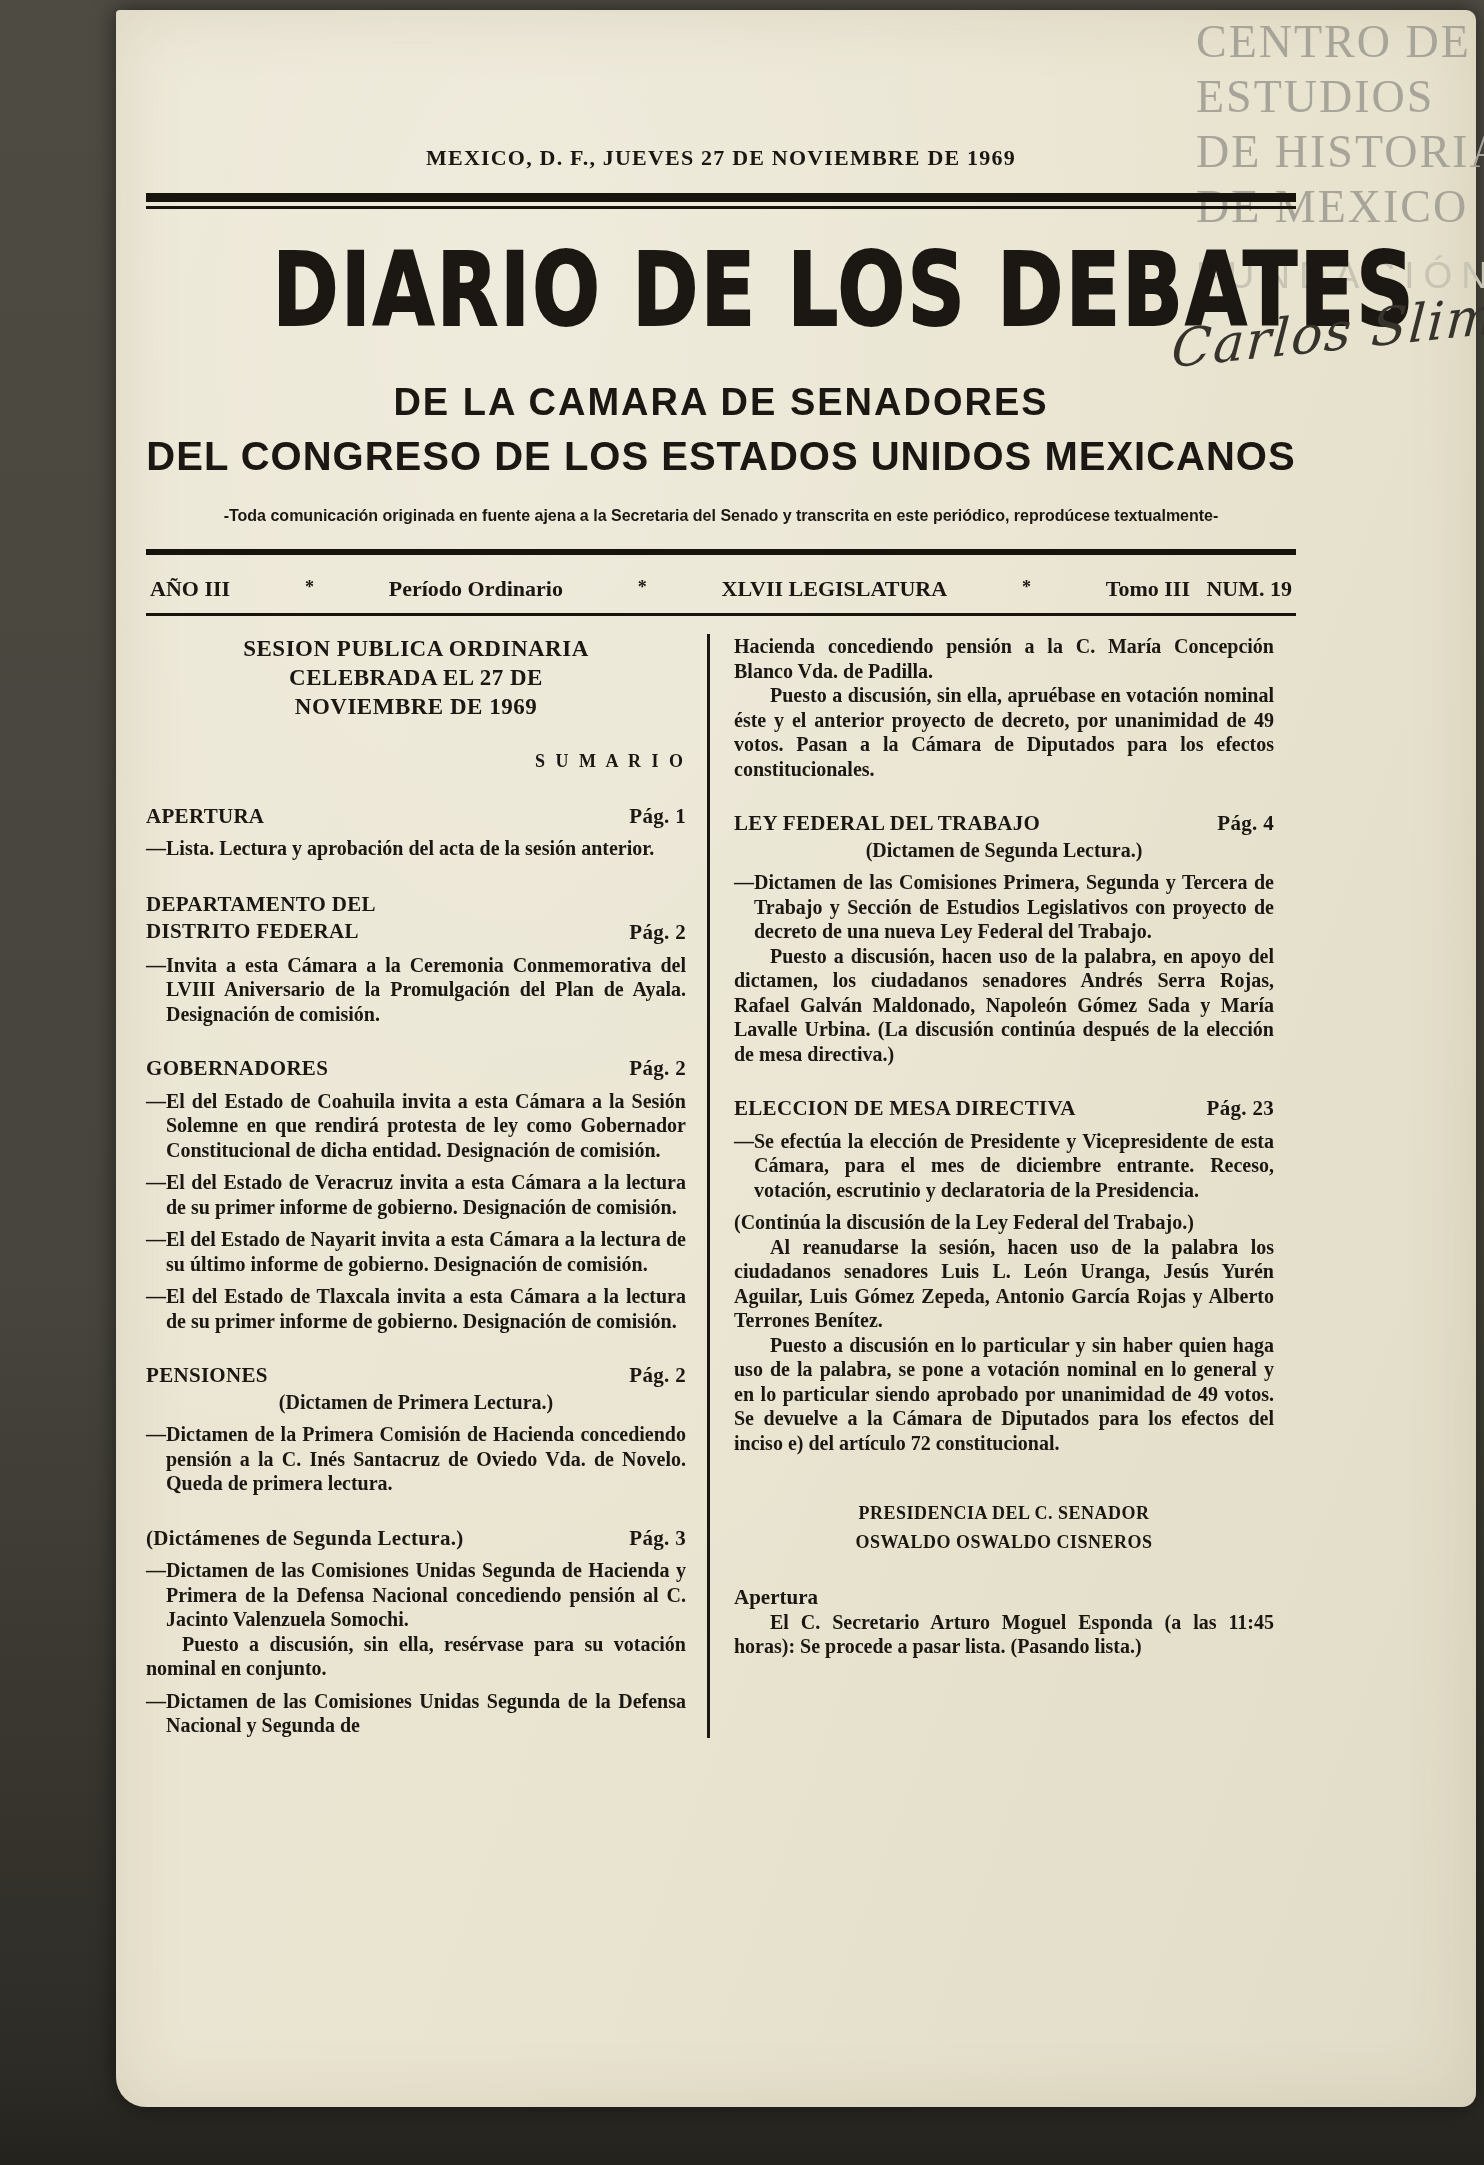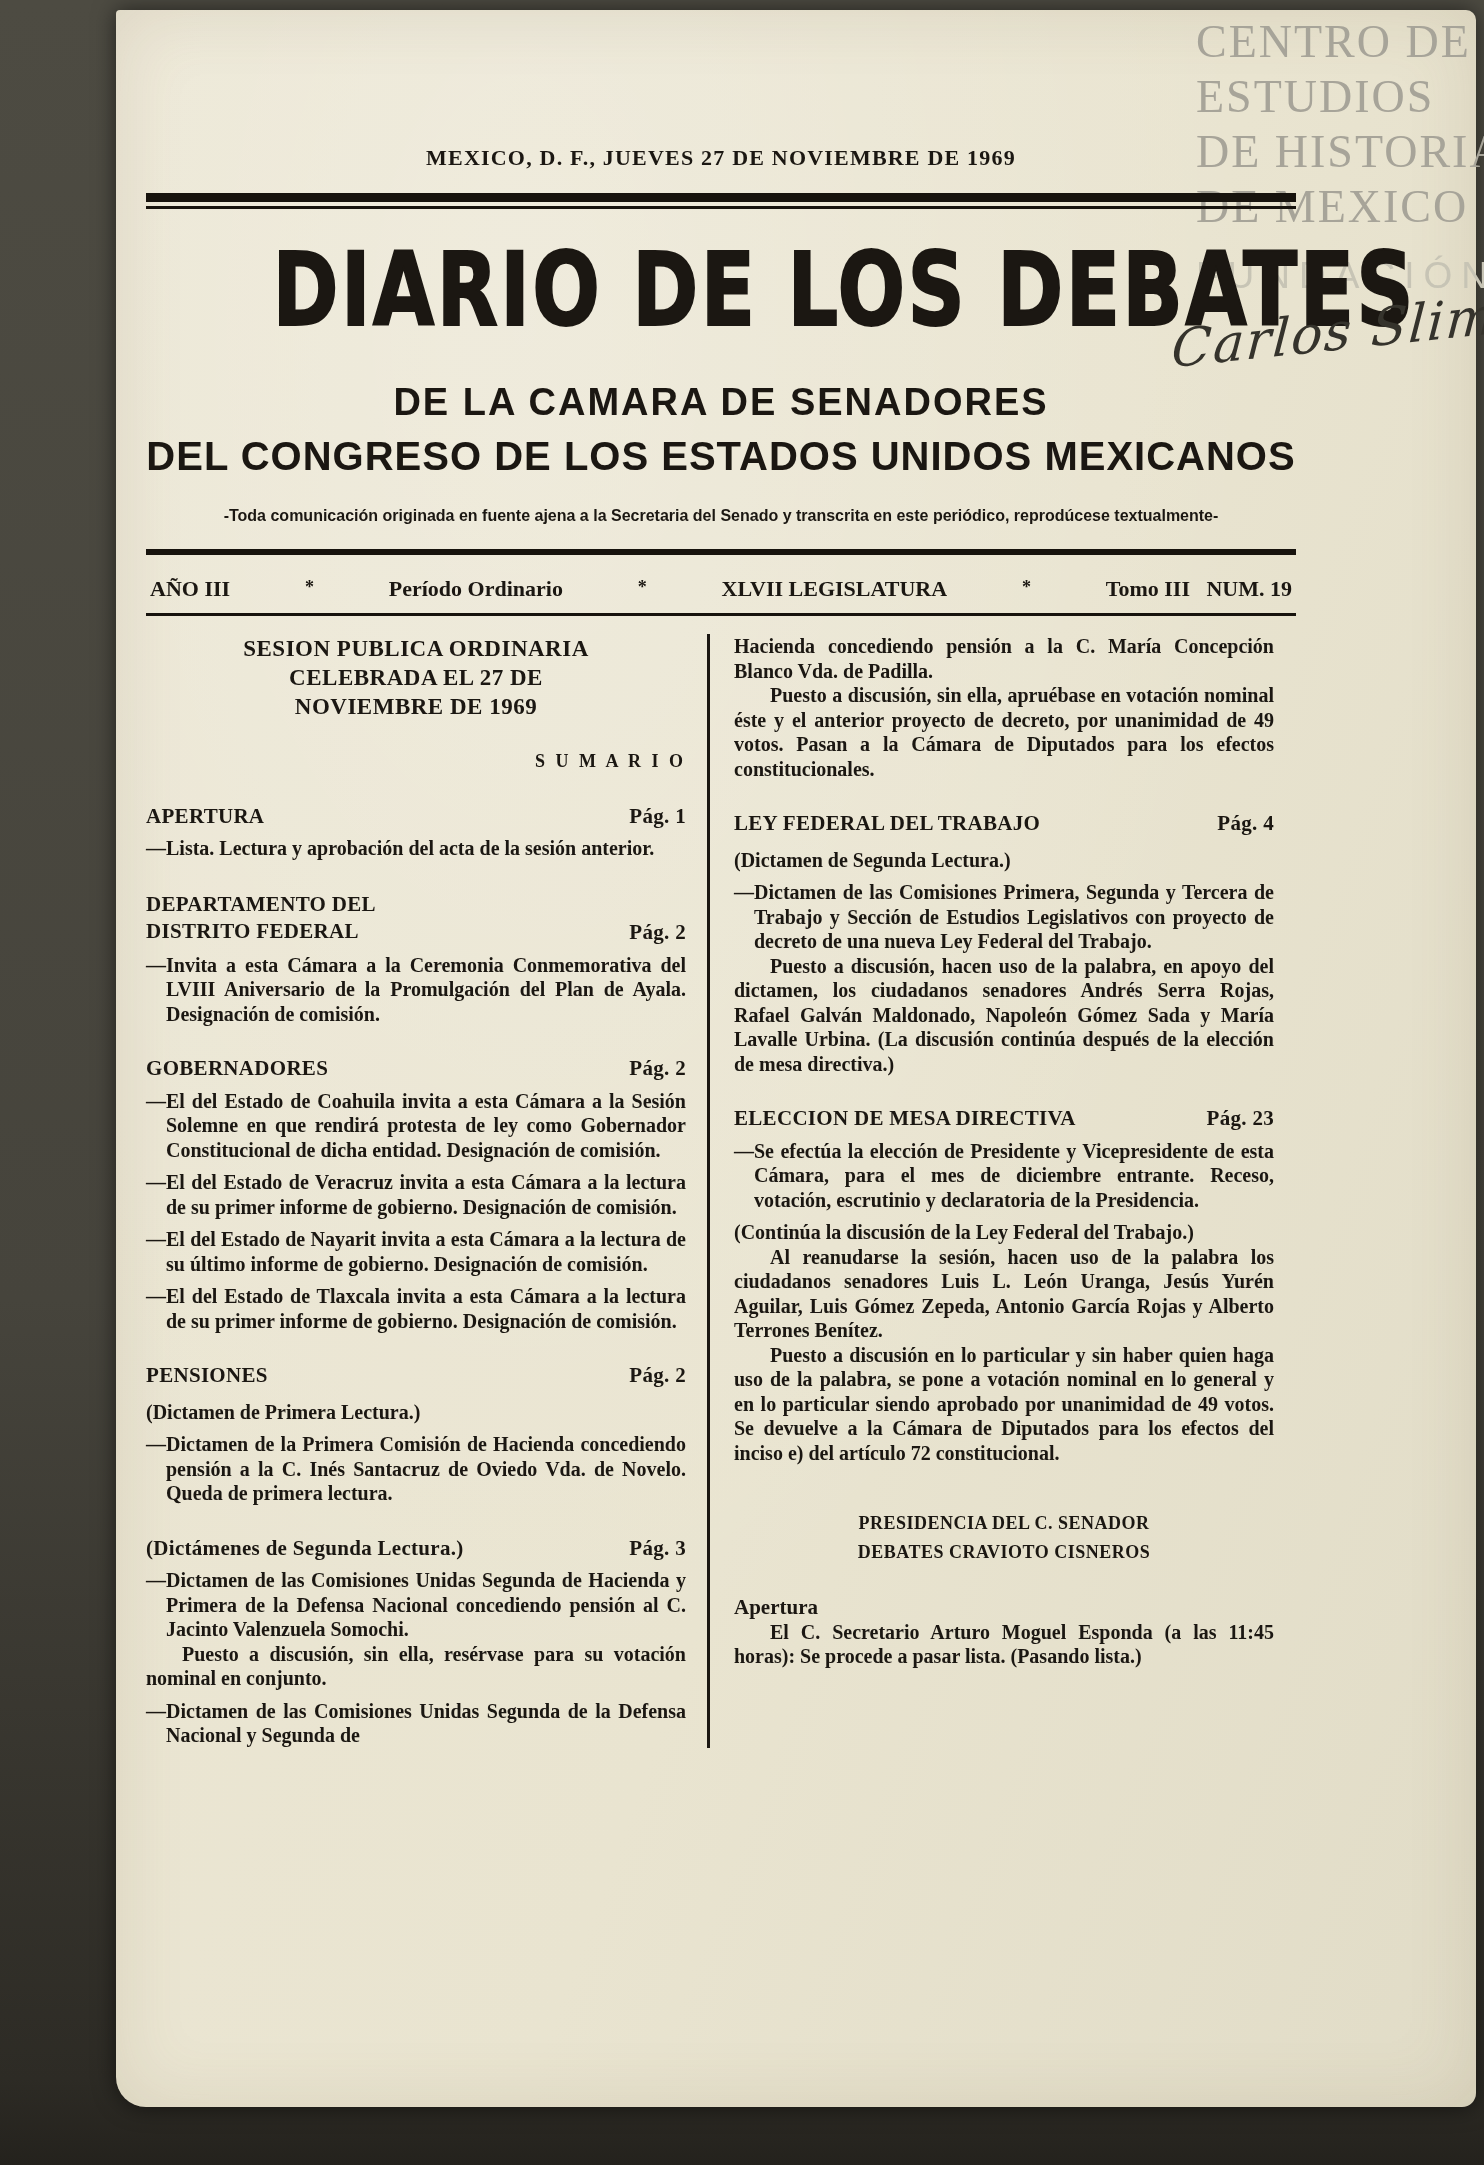--- a/index.html
+++ b/index.html
@@ -56,21 +56,21 @@
   .columns{display:flex;margin-top:18px;align-items:stretch;}
   .col{width:540px;font-size:20px;line-height:24.5px;text-align:justify;font-weight:bold;}
   .col-left{padding-right:21px;}
   .col-right{padding-left:24px;border-left:3px solid #1b1712;}
   .session-title{text-align:center;font-size:23px;line-height:29px;letter-spacing:.5px;}
   .sumario{text-align:right;font-size:18px;margin-top:28px;letter-spacing:3px;}
   .entry{display:flex;justify-content:space-between;align-items:flex-end;
     margin-top:30px;font-size:21px;letter-spacing:.3px;text-align:left;}
   .entry .lbl{text-align:left;}
   .lbl-line{display:block;line-height:27px;}
-  .entry-sub{margin-top:12px;text-align:left;}
+  .entry-sub{margin-top:2px;text-align:center;}
   p.item{margin:8px 0 0;padding-left:20px;text-indent:-20px;}
   p.cont{margin:0;text-indent:36px;}
   p.plain{margin:8px 0 0;}
   p.first{margin-top:0;}
   .gap-top{margin-top:18px;}
   .presidencia{text-align:center;font-size:18px;line-height:29px;margin-top:44px;letter-spacing:.5px;}
   .apertura-head{margin-top:28px;font-size:21px;text-align:left;}
   .apertura-para{margin-top:12px;}
 </style>
 </head>
@@ -181,21 +181,21 @@
             <span class="pg">Pág. 23</span>
           </div>
           <p class="item gap-top">—Se efectúa la elección de Presidente y Vicepresidente de esta Cámara, para el mes de diciembre entrante. Receso, votación, escrutinio y declaratoria de la Presidencia.</p>
           <p class="plain gap-top">(Continúa la discusión de la Ley Federal del Trabajo.)</p>
           <p class="cont gap-top">Al reanudarse la sesión, hacen uso de la palabra los ciudadanos senadores Luis L. León Uranga, Jesús Yurén Aguilar, Luis Gómez Zepeda, Antonio García Rojas y Alberto Terrones Benítez.</p>
           <p class="cont">Puesto a discusión en lo particular y sin haber quien haga uso de la palabra, se pone a votación nominal en lo general y en lo particular siendo aprobado por unanimidad de 49 votos. Se devuelve a la Cámara de Diputados para los efectos del inciso e) del artículo 72 constitucional.</p>
 
 
           <div class="presidencia">
             <div>PRESIDENCIA DEL C. SENADOR</div>
-            <div>DEBATES CRAVIOTO CISNEROS</div>
+            <div>OSWALDO OSWALDO CISNEROS</div>
           </div>
 
           <div class="apertura-head">Apertura</div>
           <p class="cont apertura-para">El C. Secretario Arturo Moguel Esponda (a las 11:45 horas): Se procede a pasar lista. (Pasando lista.)</p>
         </div>
 
       </div>
     </div>
   </div>
 </div>

